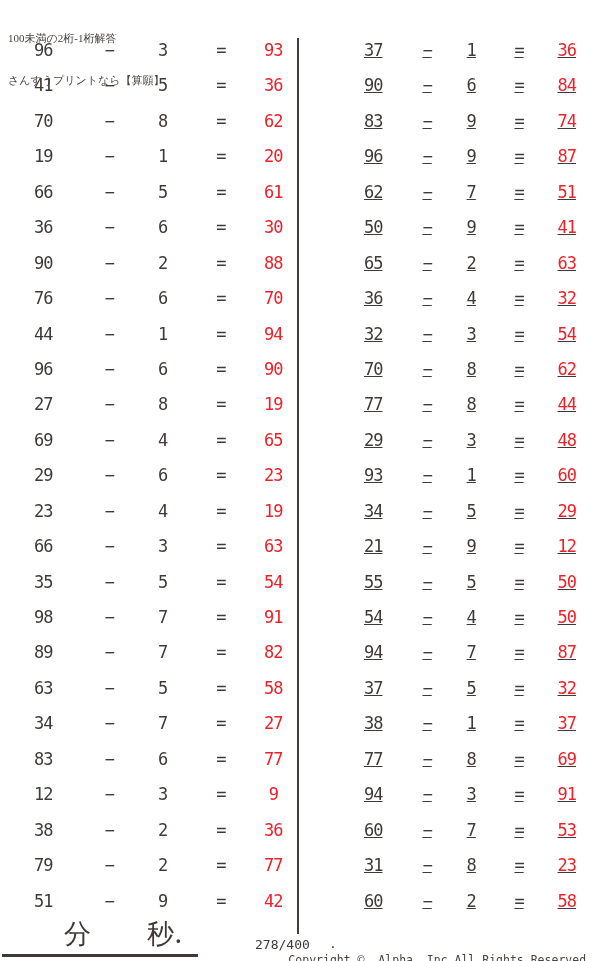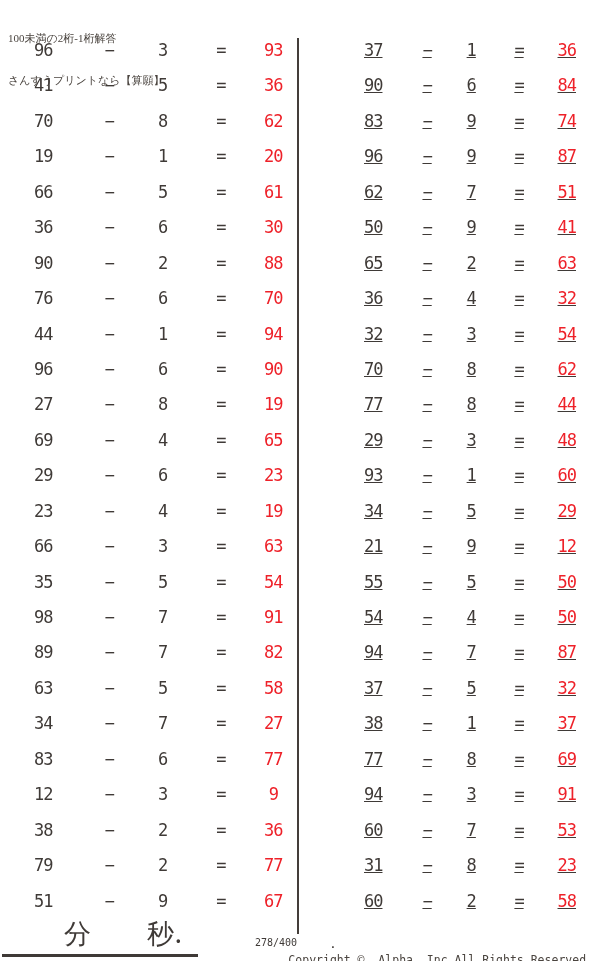--- a/index.html
+++ b/index.html
@@ -55,21 +55,21 @@
   }
   .time-line .kanji {
     position: absolute; bottom: 2px;
     font-family: "DejaVu Serif", serif;
     font-size: 27px; color: #3f3a37;
   }
   .time-line .minutes { left: 62px; }
   .time-line .seconds { left: 145px; }
   .page-num {
     position: absolute; left: 255px; top: 937px;
-    font-size: 10px; letter-spacing: 0px;
+    font-size: 13px; letter-spacing: 0px;
   }
   .page-dot {
     position: absolute; left: 329px; top: 936px;
     font-size: 13px;
   }
   .copyright {
     position: absolute; right: 7px; top: 925px;
     text-align: right;
     font-size: 11.5px; line-height: 14px;
     color: #4a443f;
@@ -253,21 +253,21 @@
       <span class="cell operator">−</span>
       <span class="cell subtrahend">2</span>
       <span class="cell equals">=</span>
       <span class="cell answer">77</span>
     </div>
     <div class="row">
       <span class="cell minuend">51</span>
       <span class="cell operator">−</span>
       <span class="cell subtrahend">9</span>
       <span class="cell equals">=</span>
-      <span class="cell answer">67</span>
+      <span class="cell answer">42</span>
     </div>
   </div>
 <div class="problems right">
     <div class="row">
       <span class="cell minuend">37</span>
       <span class="cell operator">−</span>
       <span class="cell subtrahend">1</span>
       <span class="cell equals">=</span>
       <span class="cell answer">36</span>
     </div>

